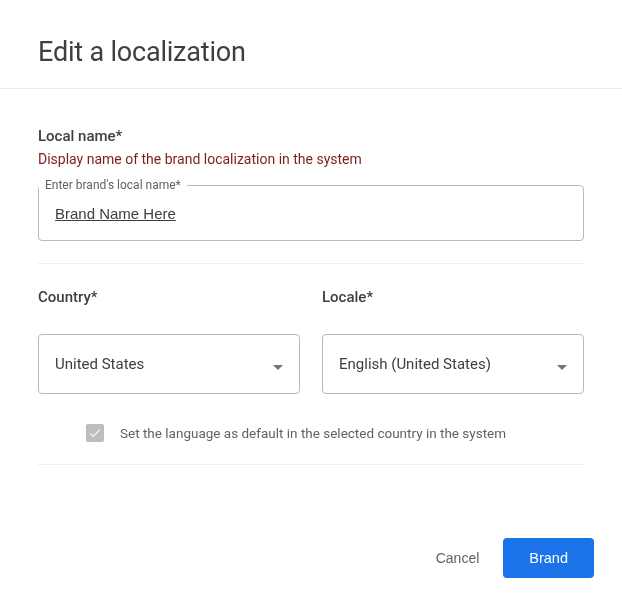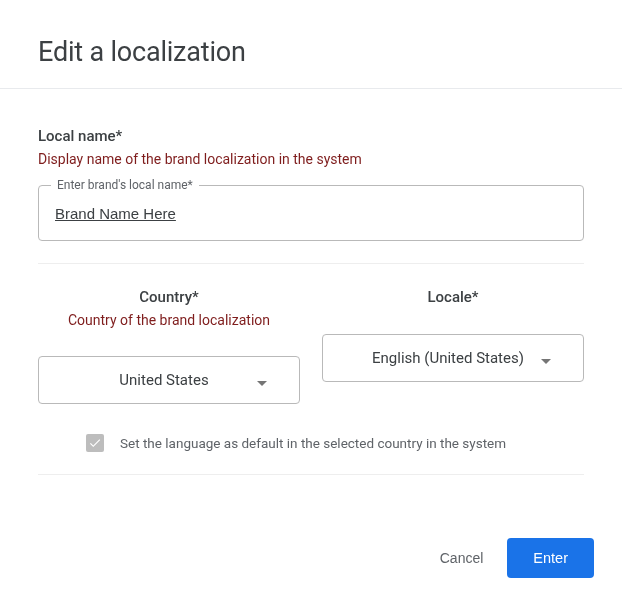--- a/index.html
+++ b/index.html
@@ -55,21 +55,21 @@
       border: 1px solid #b9b9b9;
       border-radius: 4px;
       height: 56px;
       display: flex;
       align-items: center;
       padding: 0 16px;
     }
     .outlined-field .floating-label {
       position: absolute;
       top: -8px;
-      left: 12px;
+      left: 0;
       background: #fff;
       padding: 0 6px;
       font-size: 12px;
       color: #5f6368;
     }
     .outlined-field input {
       border: none;
       outline: none;
       width: 100%;
       font-size: 15px;
@@ -78,34 +78,33 @@
       text-decoration: underline;
     }
     .thin-divider {
       border: none;
       border-top: 1px solid #eeeeee;
       margin: 22px 0 24px;
     }
     .row2 {
       display: flex;
       gap: 22px;
-      text-align: center;
     }
     .col {
       flex: 1;
       min-width: 0;
     }
     .select {
       position: relative;
       border: 1px solid #b9b9b9;
       border-radius: 4px;
-      height: 48px;
-      display: flex;
-      align-items: center;
-      padding: 0 32px;
+      height: 60px;
+      display: flex;
+      align-items: center;
+      padding: 0 16px;
       cursor: pointer;
       margin-top: 28px;
     }
     .select-value {
       font-size: 15px;
       color: #3c4043;
       flex: 1;
       white-space: nowrap;
       overflow: hidden;
       text-overflow: ellipsis;
@@ -182,21 +181,20 @@
         <span class="floating-label">Enter brand's local name*</span>
         <input type="text" value="Brand Name Here" style="">
       </div>
     </div>
 
     <hr class="thin-divider">
 
     <div class="row2">
       <div class="col">
         <div class="section-label">Country*</div>
-        <div class="section-hint">Country of the brand localization</div>
         <div class="select">
           <span class="select-value">United States</span>
           <span class="select-arrow">
             <svg width="10" height="5" viewBox="0 0 10 5">
                 <path d="M0 0 L5 5 L10 0 Z" fill="currentColor"></path>
               </svg>
           </span>
         </div>
       </div>
       <div class="col">
@@ -220,16 +218,16 @@
       </div>
       <span class="checkbox-label">Set the language as default in the selected country in the system</span>
     </div>
 
     <hr class="thin-divider">
 
   </div>
 
   <div class="footer">
     <button class="btn-text">Cancel</button>
-    <button class="btn-primary">Enter</button>
+    <button class="btn-primary">Brand</button>
   </div>
 
 </div>
 
 </body></html>

